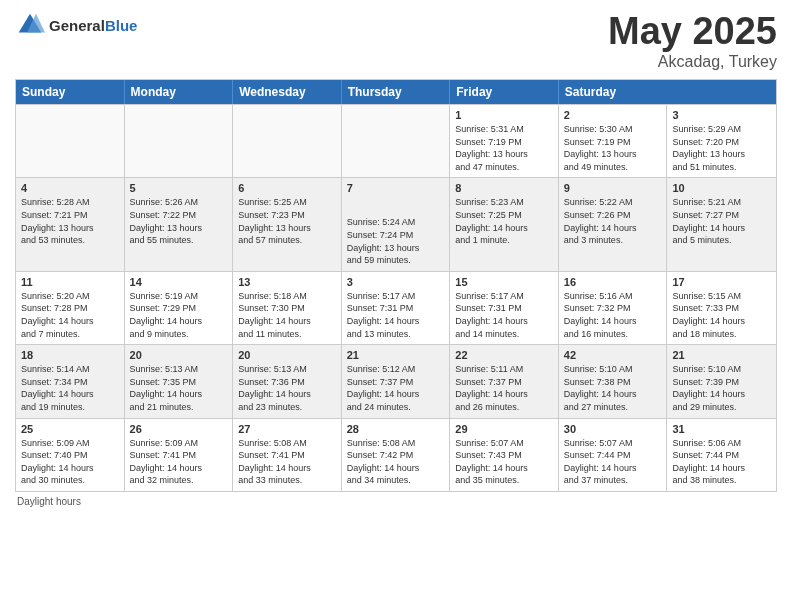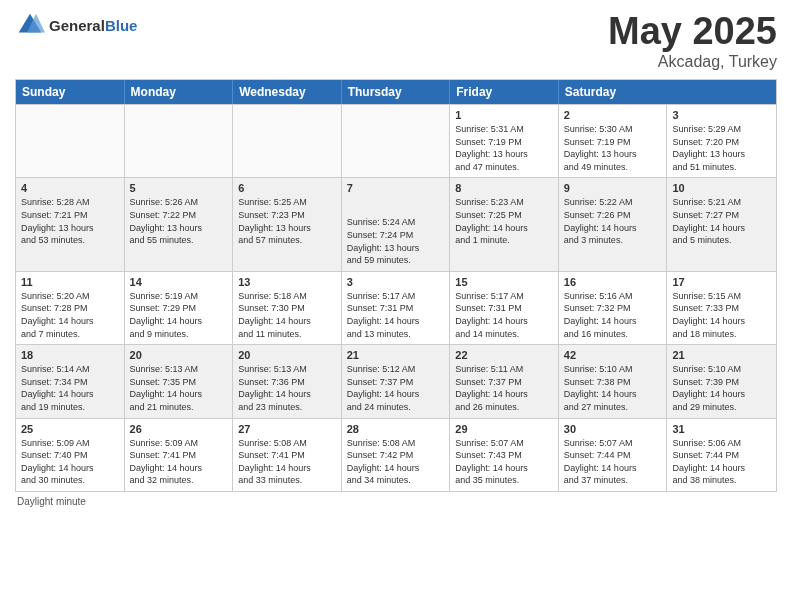--- a/index.html
+++ b/index.html
@@ -363,14 +363,14 @@
             <div class="day-num">31</div>
             <div class="cell-info" style="white-space: pre-line;">Sunrise: 5:06 AM
 Sunset: 7:44 PM
 Daylight: 14 hours
 and 38 minutes.</div>
           </div>
         </div>
       </div>
   </div>
 
-  <div class="footer-note">Daylight minute</div>
+  <div class="footer-note">Daylight hours</div>
 </div>
 
 </body></html>

